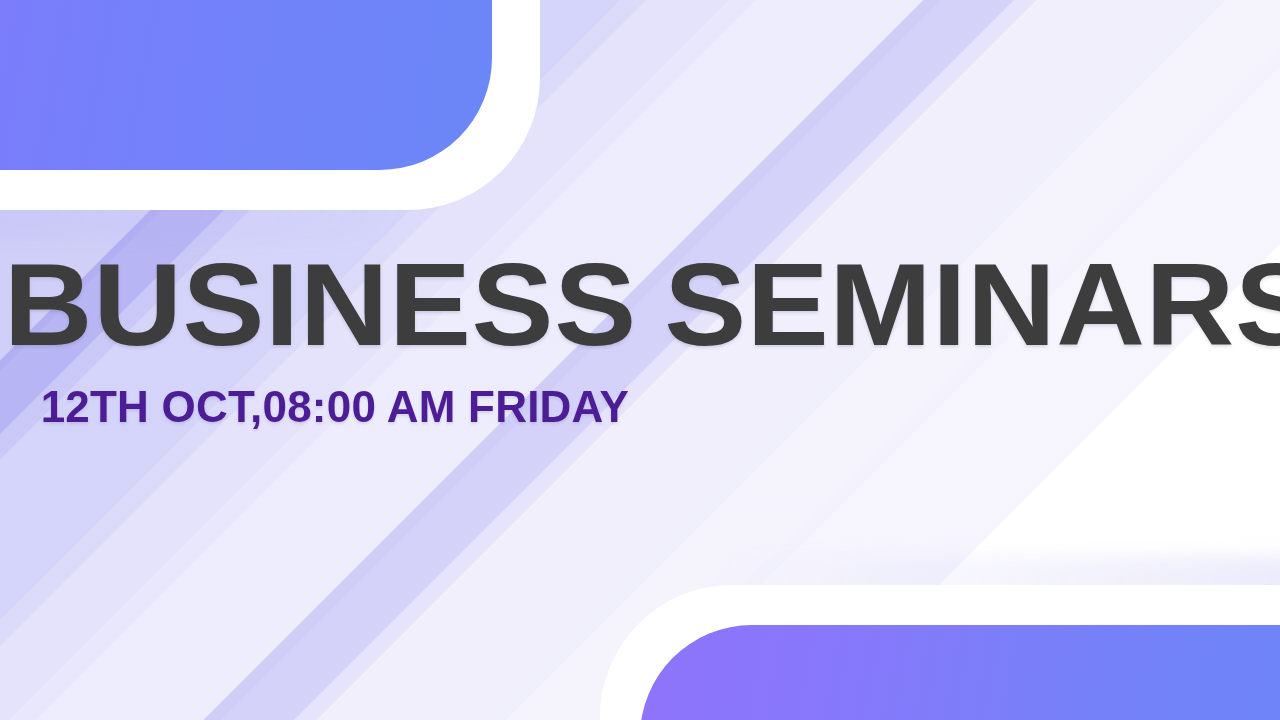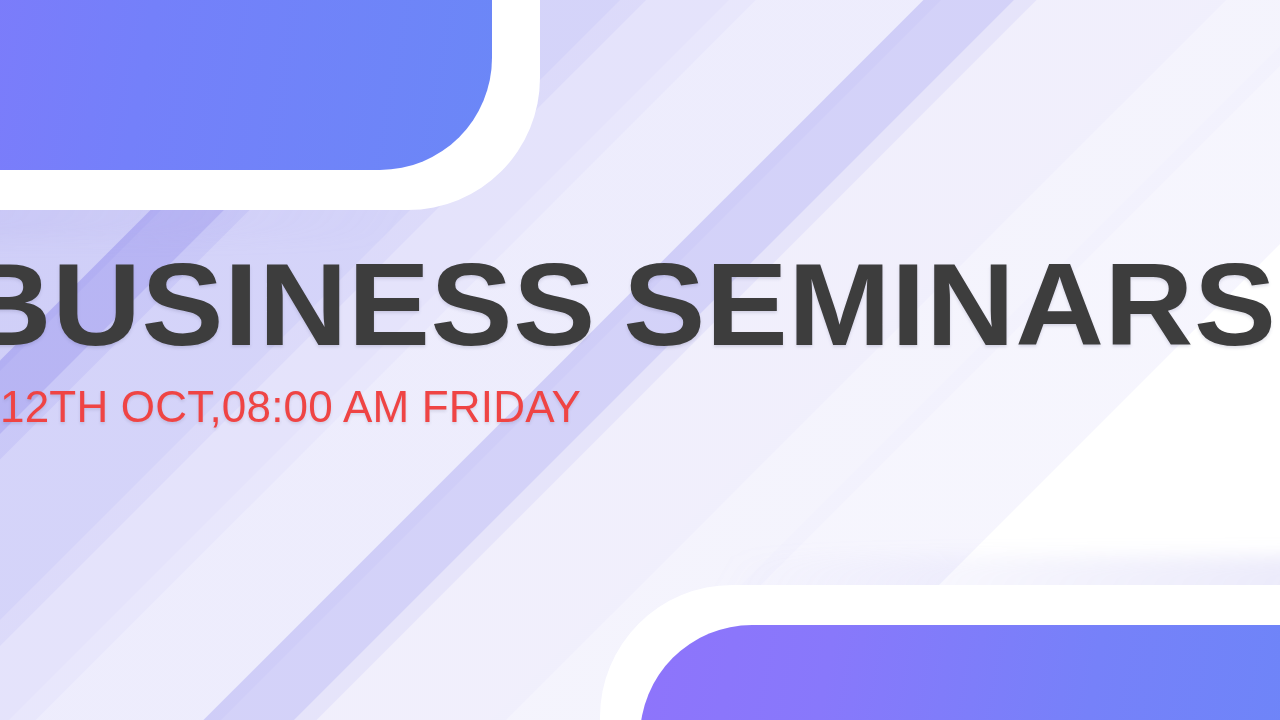--- a/index.html
+++ b/index.html
@@ -94,21 +94,21 @@
 
   
   .content {
     position: absolute;
     left: 0;
     top: 0;
     width: 1280px;
     height: 720px;
     display: flex;
     flex-direction: column;
-    align-items: flex-start;
+    align-items: flex-end;
     justify-content: center;
   }
 
   .title {
     margin: 0;
     font-size: 116px;
     line-height: 1.0;
     font-weight: 700;
     letter-spacing: 0.5px;
     color: #3d3d3d;
@@ -116,23 +116,23 @@
     transform: scaleX(1.06);
     text-shadow: 0 2px 3px rgba(80,80,120,0.18);
   }
 
   .title .gap { display: inline-block; width: 26px; }
 
   .subtitle {
     margin: 22px 0 0 0;
     font-size: 44px;
     line-height: 1.0;
-    font-weight: 400;
+    font-weight: 700;
     letter-spacing: 0.2px;
-    color: #ef4444;
+    color: #4c1d95;
     white-space: nowrap;
     transform: scaleX(1.0);
     text-shadow: 0 2px 3px rgba(80,80,120,0.16);
   }
 
   .text-shift { transform: translateY(-22px); }
 </style>
 </head>
 <body>
 

